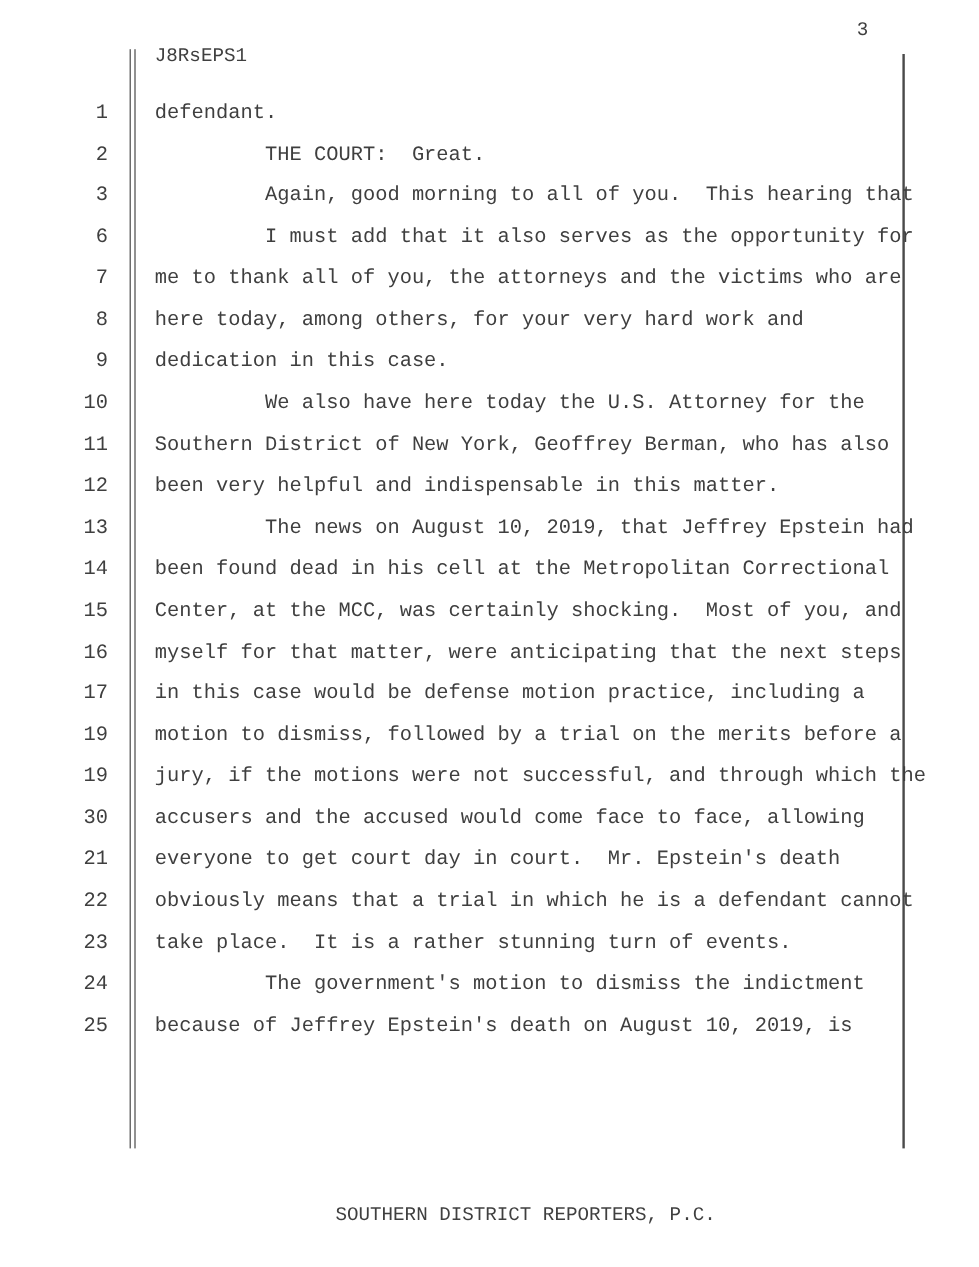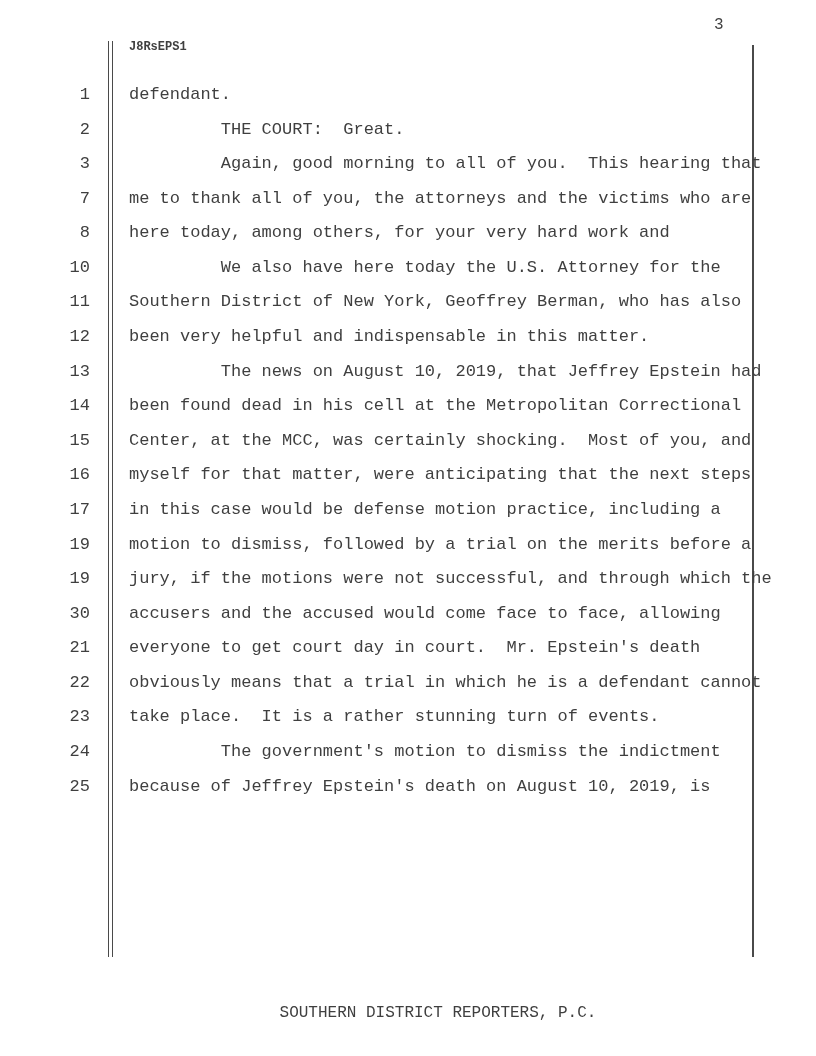--- a/index.html
+++ b/index.html
@@ -20,24 +20,23 @@
     position: absolute;
     top: 17px;
     left: 714px;
     font-size: 16px;
     line-height: 16px;
   }
   .header-id {
     position: absolute;
     top: 39px;
     left: 129px;
-    font-size: 12px;
+    font-size: 16px;
     line-height: 16px;
     white-space: pre;
-    font-weight: bold;
   }
   .left-rule {
     position: absolute;
     top: 41px;
     left: 108px;
     width: 3px;
     height: 916px;
     border-left: 1.5px solid #4a4a4a;
     border-right: 1.5px solid #4a4a4a;
   }
@@ -87,22 +86,24 @@
 
 <div class="page">
   <div class="page-number">3</div>
   <div class="header-id">J8RsEPS1</div>
   <div class="left-rule"></div>
   <div class="right-rule"></div>
   <div class="lines" id="lines">
       <div class="line-row"><span class="line-num">1</span><span class="line-text">defendant.</span></div>
       <div class="line-row"><span class="line-num">2</span><span class="line-text">         THE COURT:  Great.</span></div>
       <div class="line-row"><span class="line-num">3</span><span class="line-text">         Again, good morning to all of you.  This hearing that</span></div>
+      <div class="line-row"><span class="line-num">6</span><span class="line-text">         I must add that it also serves as the opportunity for</span></div>
       <div class="line-row"><span class="line-num">7</span><span class="line-text">me to thank all of you, the attorneys and the victims who are</span></div>
       <div class="line-row"><span class="line-num">8</span><span class="line-text">here today, among others, for your very hard work and</span></div>
+      <div class="line-row"><span class="line-num">9</span><span class="line-text">dedication in this case.</span></div>
       <div class="line-row"><span class="line-num">10</span><span class="line-text">         We also have here today the U.S. Attorney for the</span></div>
       <div class="line-row"><span class="line-num">11</span><span class="line-text">Southern District of New York, Geoffrey Berman, who has also</span></div>
       <div class="line-row"><span class="line-num">12</span><span class="line-text">been very helpful and indispensable in this matter.</span></div>
       <div class="line-row"><span class="line-num">13</span><span class="line-text">         The news on August 10, 2019, that Jeffrey Epstein had</span></div>
       <div class="line-row"><span class="line-num">14</span><span class="line-text">been found dead in his cell at the Metropolitan Correctional</span></div>
       <div class="line-row"><span class="line-num">15</span><span class="line-text">Center, at the MCC, was certainly shocking.  Most of you, and</span></div>
       <div class="line-row"><span class="line-num">16</span><span class="line-text">myself for that matter, were anticipating that the next steps</span></div>
       <div class="line-row"><span class="line-num">17</span><span class="line-text">in this case would be defense motion practice, including a</span></div>
       <div class="line-row"><span class="line-num">19</span><span class="line-text">motion to dismiss, followed by a trial on the merits before a</span></div>
       <div class="line-row"><span class="line-num">19</span><span class="line-text">jury, if the motions were not successful, and through which the</span></div>

